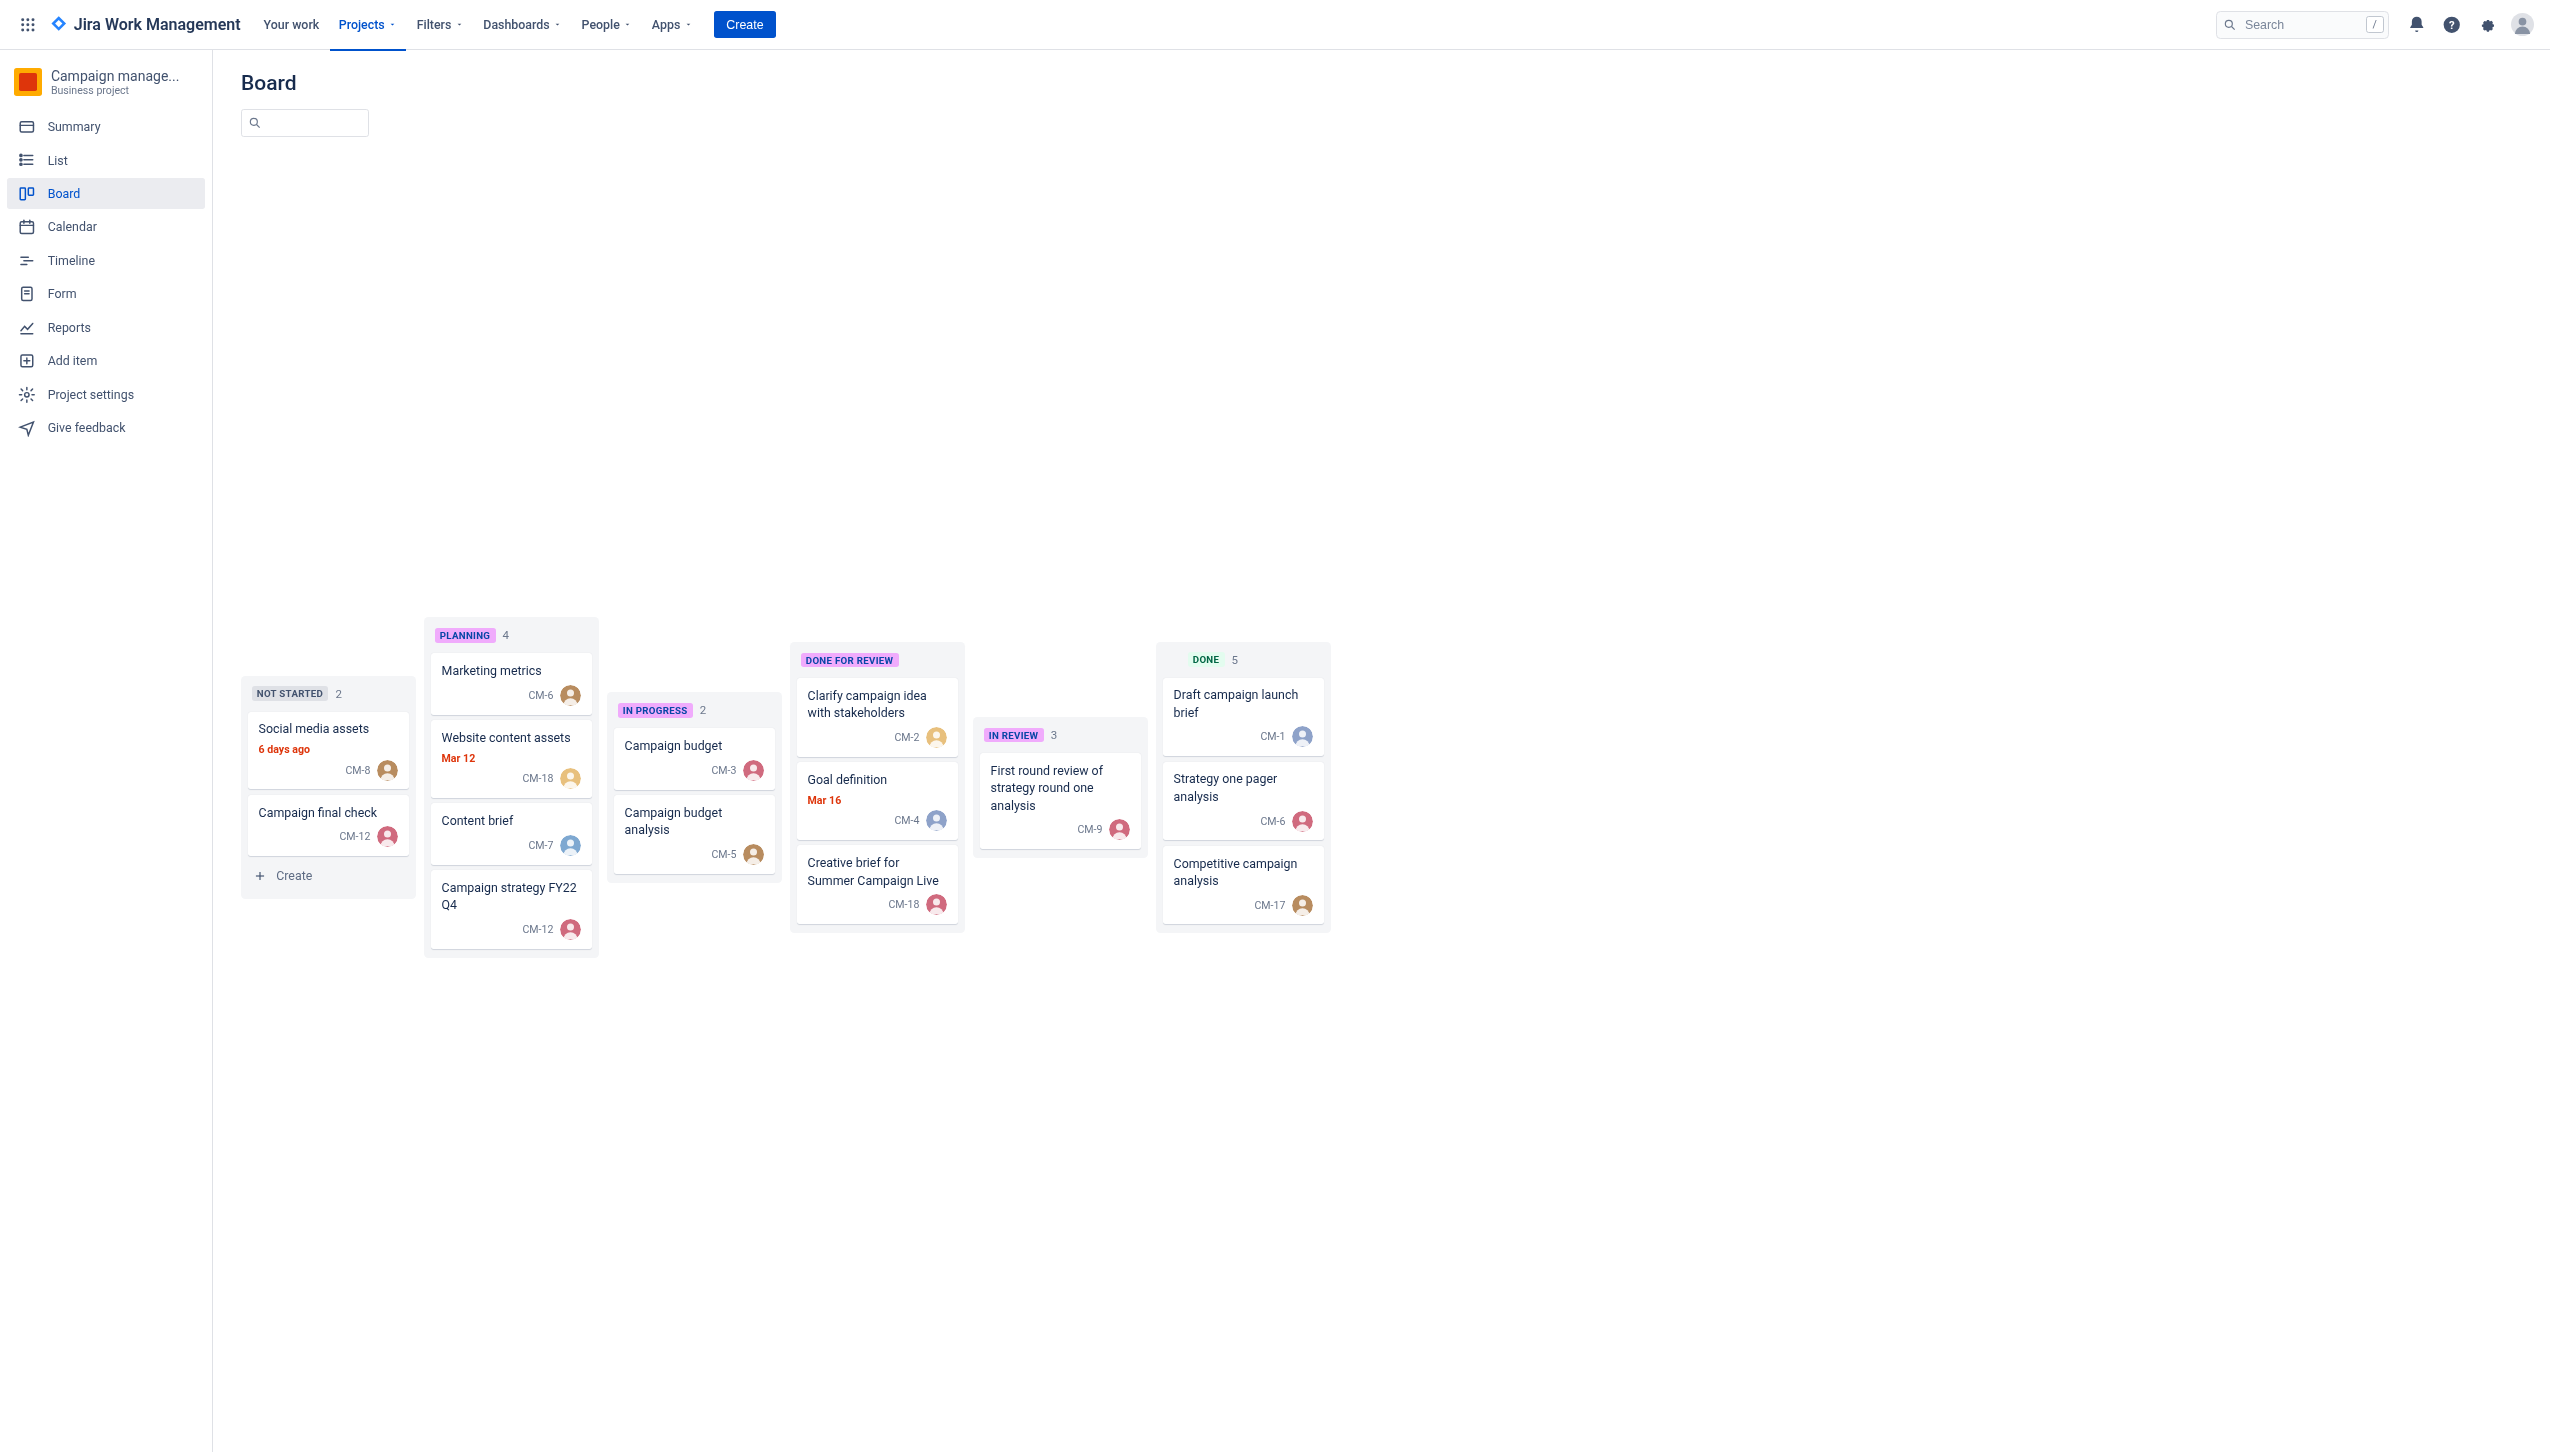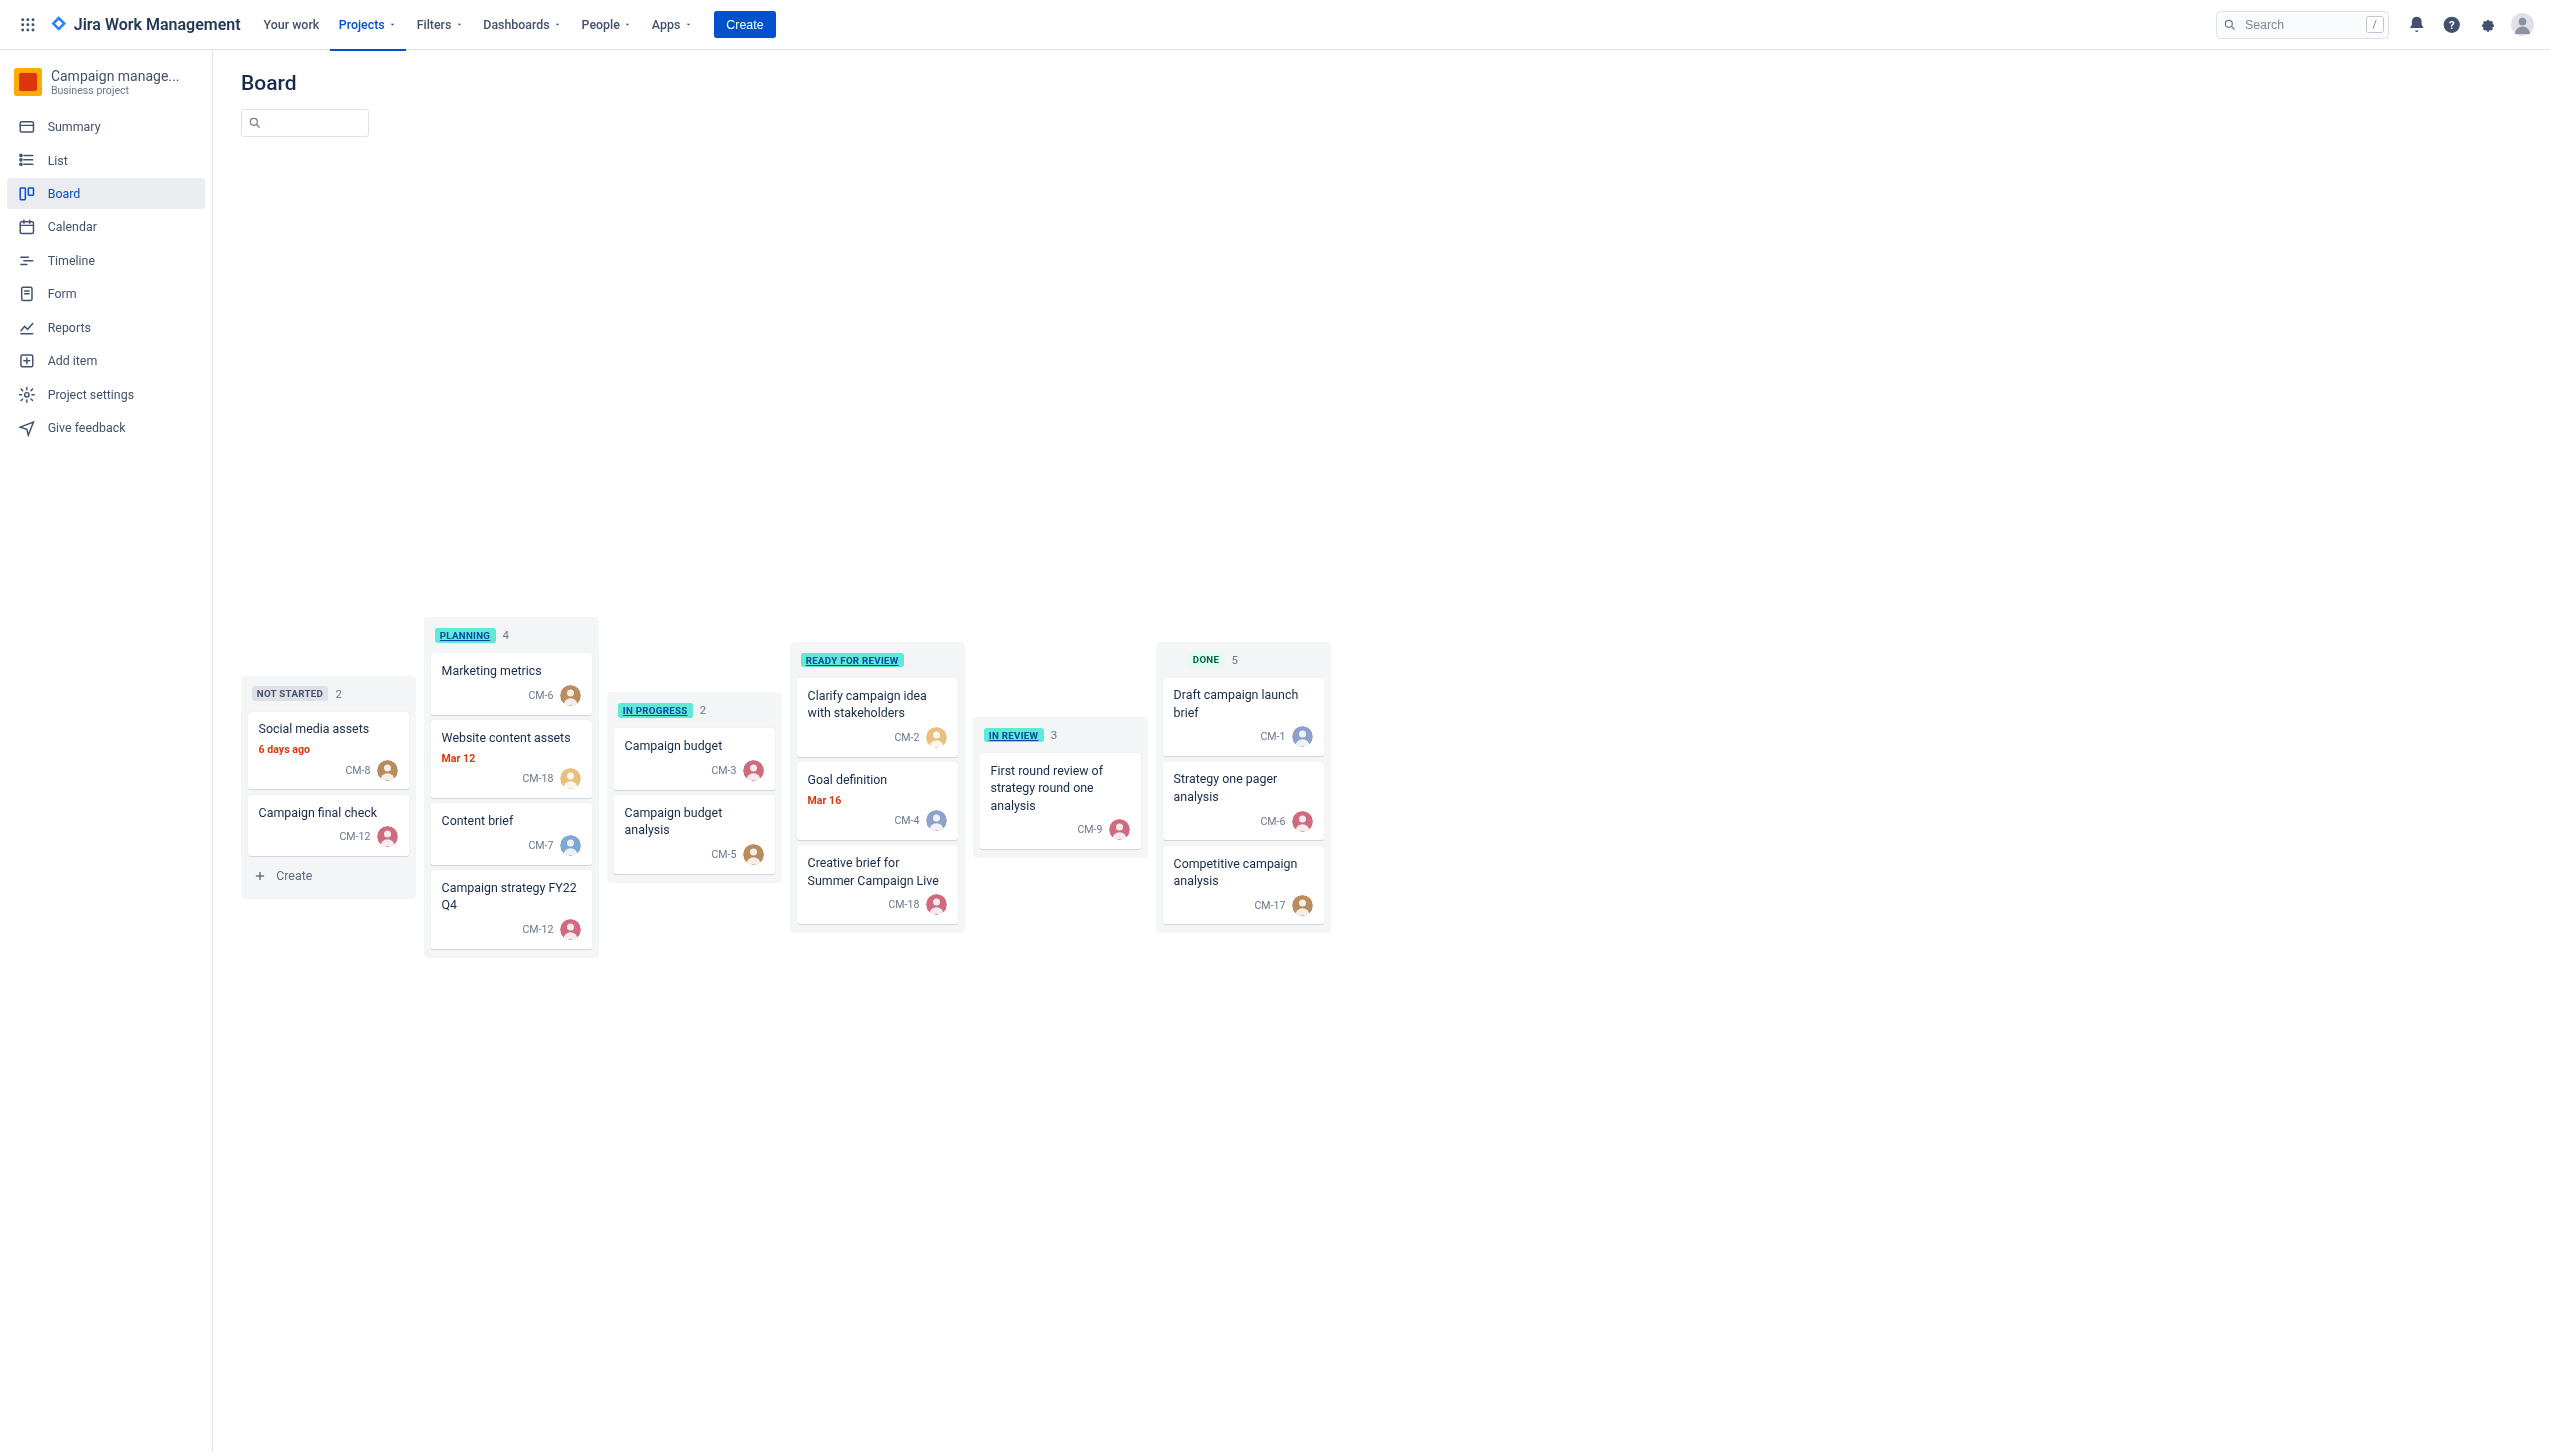--- a/index.html
+++ b/index.html
@@ -50,21 +50,21 @@
 .col-count { font-size:11.5px; color:#6B778C; }
 .card { background:#fff; border-radius:2.7px; box-shadow:0 0.9px 0.9px rgba(9,30,66,0.15); padding:8.9px 10.6px; cursor:pointer; }
 .card-title { font-size:12.4px; color:#172B4D; margin-bottom:5.3px; line-height:1.4; }
 .card-date { font-size:10.6px; font-weight:700; margin-bottom:3.5px; }
 .card-footer { display:flex; justify-content:flex-end; align-items:center; gap:7px; }
 .card-key { font-size:10.6px; color:#6B778C; }
 .avatar { width:21px; height:21px; border-radius:50%; }
 .create-card { display:flex; align-items:center; gap:8.9px; padding:7px 5.3px; color:#5E6C84; cursor:pointer; border-radius:2.7px; }
 
 .lbl-grey { background:#DFE1E6; color:#42526E; }
-.lbl-blue { background:#5eead4; color:#0747A6;text-decoration:underline; }
+.lbl-blue { background:#f0abfc; color:#0747A6; }
 .lbl-green { background:#E3FCEF; color:#006644;margin-left:21px; }
 </style>
 </head>
 <body>
 
 <div class="topnav">
   <div class="app-switcher">
     <svg width="17.7" height="17.7" viewBox="0 0 24 24">
         <g fill="#42526E">
           <circle cx="5" cy="5" r="2"></circle>
@@ -392,21 +392,21 @@
               <svg class="avatar" viewBox="0 0 24 24">
                 <circle cx="12" cy="12" r="12" fill="#B88C5F"></circle>
                 <circle cx="12" cy="9" r="4" fill="#fff" opacity="0.85"></circle>
                 <path d="M4 23a8 8 0 0 1 16 0z" fill="#fff" opacity="0.85"></path>
               </svg>
             </div>
           </div>
         </div>
         <div class="col">
           <div class="col-header">
-            <span class="col-label lbl-blue">READY FOR REVIEW</span>
+            <span class="col-label lbl-blue">DONE FOR REVIEW</span>
           </div>
           <div class="card">
             <div class="card-title">Clarify campaign idea with stakeholders</div>
             <div class="card-footer">
               <span class="card-key">CM-2</span>
               <svg class="avatar" viewBox="0 0 24 24">
                 <circle cx="12" cy="12" r="12" fill="#E8C07D"></circle>
                 <circle cx="12" cy="9" r="4" fill="#fff" opacity="0.85"></circle>
                 <path d="M4 23a8 8 0 0 1 16 0z" fill="#fff" opacity="0.85"></path>
               </svg>

